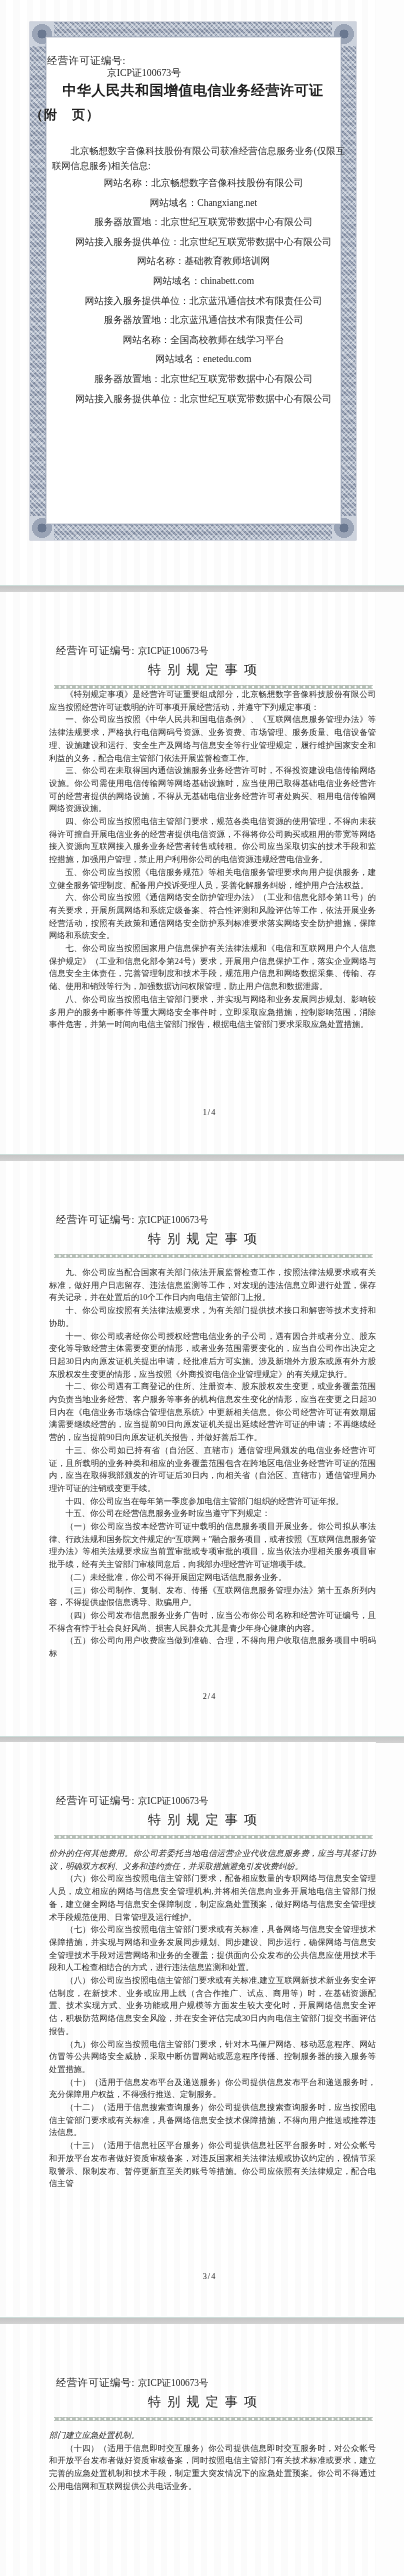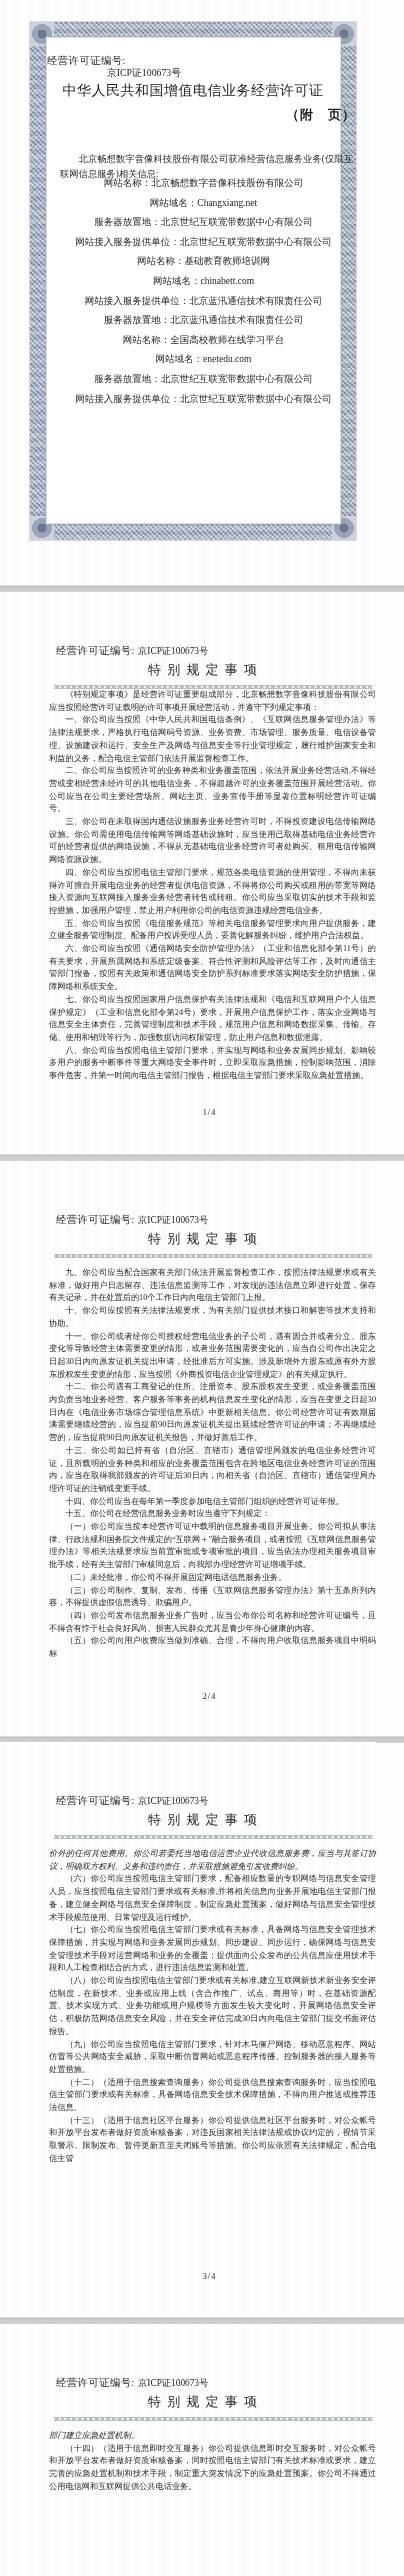--- a/index.html
+++ b/index.html
@@ -17,24 +17,24 @@
       repeating-linear-gradient(0deg,#b3bccb 0 4.6px,#97a1b4 4.6px 9.3px);
     box-shadow:0 0 0 0.5px #aeb5c4;}
   .cert-inner{position:absolute;inset:15.5px;background:#fff;box-shadow:0 0 0 0.5px #9aa3b5, inset 0 0 0 1px rgba(154,163,181,.35);}
   .corner{position:absolute;width:24px;height:24px;
     background:radial-gradient(circle,#6a7890 0 26%,#9aa4b6 27% 58%,#cdd3dd 59% 100%);}
   .corner.tl{top:0;left:0}.corner.tr{top:0;right:0}.corner.bl{bottom:0;left:0}.corner.br{bottom:0;right:0}
 
   .p1-license-label{position:absolute;top:54px;left:47px;font-size:10.3px;letter-spacing:0.5px;}
   .p1-license-value{position:absolute;top:67px;left:107px;font-size:9.8px;}
   .p1-title{position:absolute;top:82px;left:30px;width:326px;margin:0;text-align:center;
-            font-size:14px;font-weight:400;letter-spacing:0.5px;}
-  .p1-subtitle{position:absolute;top:106px;left:30px;width:326px;margin:0;text-align:right;
+            font-size:14px;font-weight:700;letter-spacing:0.5px;}
+  .p1-subtitle{position:absolute;top:106px;left:30px;width:326px;margin:0;text-align:left;
                font-size:13px;font-weight:700;letter-spacing:1px;}
-  .p1-intro{position:absolute;top:140px;left:48px;width:293px;margin:12px;
+  .p1-intro{position:absolute;top:140px;left:48px;width:293px;margin:4px;
             font-size:9.3px;line-height:15px;text-indent:2em;text-align:justify;word-break:break-all;}
   .p1-fields{position:absolute;top:176px;left:48px;width:292px;}
   .p1-fields .field{margin:0 0 4.6px 0;font-size:9.5px;line-height:15px;text-indent:2em;
                     text-align:center;word-break:break-all;}
 
   
   .prov .license-line{position:absolute;top:52px;left:56px;font-size:10.3px;letter-spacing:0.5px;}
   .prov .license-line .num{font-size:9.3px;letter-spacing:0;}
   .prov .prov-title{position:absolute;top:69px;left:0;width:405px;margin:0;text-align:center;
                     font-size:13px;font-weight:400;letter-spacing:6.2px;text-indent:6.2px;}
@@ -90,25 +90,24 @@
   <section class="page prov p2" style="top:592px;height:562px;">
     <div class="license-line">
       <span>经营许可证编号:</span>
       <span class="num">京ICP证100673号</span>
     </div>
     <h2 class="prov-title">特别规定事项</h2>
     <div class="zigzag"></div>
     <div class="body">
         <p class="para">《特别规定事项》是经营许可证重要组成部分，北京畅想数字音像科技股份有限公司应当按照经营许可证载明的许可事项开展经营活动，并遵守下列规定事项：</p>
         <p class="para">一、你公司应当按照《中华人民共和国电信条例》、《互联网信息服务管理办法》等法律法规要求，严格执行电信网码号资源、业务资费、市场管理、服务质量、电信设备管理、设施建设和运行、安全生产及网络与信息安全等行业管理规定，履行维护国家安全和利益的义务，配合电信主管部门依法开展监督检查工作。</p>
-        <p class="para">二、你公司应当按照许可的业务种类和业务覆盖范围，依法开展业务经营活动,不得经营或变相经营未经许可的其他电信业务，不得超越许可的业务覆盖范围开展经营活动。你公司应当在公司主要经营场所、网站主页、业务宣传手册等显著位置标明经营许可证编号。</p>
         <p class="para">三、你公司在未取得国内通信设施服务业务经营许可时，不得投资建设电信传输网络设施。你公司需使用电信传输网等网络基础设施时，应当使用已取得基础电信业务经营许可的经营者提供的网络设施，不得从无基础电信业务经营许可者处购买、租用电信传输网网络资源设施。</p>
         <p class="para">四、你公司应当按照电信主管部门要求，规范各类电信资源的使用管理，不得向未获得许可擅自开展电信业务的经营者提供电信资源，不得将你公司购买或租用的带宽等网络接入资源向互联网接入服务业务经营者转售或转租。你公司应当采取切实的技术手段和监控措施，加强用户管理，禁止用户利用你公司的电信资源违规经营电信业务。</p>
         <p class="para">五、你公司应当按照《电信服务规范》等相关电信服务管理要求向用户提供服务，建立健全服务管理制度、配备用户投诉受理人员，妥善化解服务纠纷，维护用户合法权益。</p>
-        <p class="para">六、你公司应当按照《通信网络安全防护管理办法》（工业和信息化部令第11号）的有关要求，开展所属网络和系统定级备案、符合性评测和风险评估等工作，及时向通信主管部门报备，按照有关政策和通信网络安全防护系列标准要求落实网络安全防护措施，保障网络和系统安全。</p>
+        <p class="para">六、你公司应当按照《通信网络安全防护管理办法》（工业和信息化部令第11号）的有关要求，开展所属网络和系统定级备案、符合性评测和风险评估等工作，依法开展业务经营活动，按照有关政策和通信网络安全防护系列标准要求落实网络安全防护措施，保障网络和系统安全。</p>
         <p class="para">七、你公司应当按照国家用户信息保护有关法律法规和《电信和互联网用户个人信息保护规定》（工业和信息化部令第24号）要求，开展用户信息保护工作，落实企业网络与信息安全主体责任，完善管理制度和技术手段，规范用户信息和网络数据采集、传输、存储、使用和销毁等行为，加强数据访问权限管理，防止用户信息和数据泄露。</p>
         <p class="para">八、你公司应当按照电信主管部门要求，并实现与网络和业务发展同步规划、影响较多用户的服务中断事件等重大网络安全事件时，立即采取应急措施，控制影响范围，消除事件危害，并第一时间向电信主管部门报告，根据电信主管部门要求采取应急处置措施。</p>
       </div>
     <div class="page-no">1/4</div>
   </section>
 
   <div class="page-gap" style="top:1154px;"></div>
 
   <section class="page prov p3" style="top:1161px;height:575px;">
     <div class="license-line">
@@ -138,24 +137,25 @@
 
   <section class="page prov p4" style="top:1742px;height:574px;">
     <div class="license-line">
       <span>经营许可证编号:</span>
       <span class="num">京ICP证100673号</span>
     </div>
     <h2 class="prov-title">特别规定事项</h2>
     <div class="zigzag"></div>
     <div class="body">
         <p class="para noindent">价外的任何其他费用。你公司若委托当地电信运营企业代收信息服务费，应当与其签订协议，明确双方权利、义务和违约责任，并采取措施避免引发收费纠纷。</p>
-        <p class="para">（六）你公司应当按照电信主管部门要求，配备相应数量的专职网络与信息安全管理人员，应当按照电信主管部门要求或有关标准,并将相关信息向业务开展地电信主管部门报备，建立健全网络与信息安全保障制度，制定应急处置预案，做好网络与信息安全管理技术手段规范使用、日常管理及运行维护。</p>
+        <p class="para">（六）你公司应当按照电信主管部门要求，配备相应数量的专职网络与信息安全管理人员，成立相应的网络与信息安全管理机构,并将相关信息向业务开展地电信主管部门报备，建立健全网络与信息安全保障制度，制定应急处置预案，做好网络与信息安全管理技术手段规范使用、日常管理及运行维护。</p>
         <p class="para">（七）你公司应当按照电信主管部门要求或有关标准，具备网络与信息安全管理技术保障措施，并实现与网络和业务发展同步规划、同步建设、同步运行，确保网络与信息安全管理技术手段对运营网络和业务的全覆盖；提供面向公众发布的公共信息应使用技术手段和人工检查相结合的方式，进行违法信息监测和处置。</p>
         <p class="para">（八）你公司应当按照电信主管部门要求或有关标准,建立互联网新技术新业务安全评估制度，在新技术、业务或应用上线（含合作推广、试点、商用等）时，在基础资源配置、技术实现方式、业务功能或用户规模等方面发生较大变化时，开展网络信息安全评估，积极防范网络信息安全风险，并在安全评估完成30日内向电信主管部门提交书面评估报告。</p>
         <p class="para">（九）你公司应当按照电信主管部门要求，针对木马僵尸网络、移动恶意程序、网站仿冒等公共网络安全威胁，采取中断仿冒网站或恶意程序传播、控制服务器的接入服务等处置措施。</p>
+        <p class="para">（十）（适用于信息发布平台及递送服务）你公司提供信息发布平台和递送服务时，充分保障用户权益，不得强行推送、定制服务。</p>
         <p class="para">（十二）（适用于信息搜索查询服务）你公司提供信息搜索查询服务时，应当按照电信主管部门要求或有关标准，具备网络信息安全技术保障措施，不得向用户推送或推荐违法信息。</p>
         <p class="para">（十三）（适用于信息社区平台服务）你公司提供信息社区平台服务时，对公众帐号和开放平台发布者做好资质审核备案，对违反国家相关法律法规或协议约定的，视情节采取警示、限制发布、暂停更新直至关闭账号等措施。你公司应依照有关法律规定，配合电信主管</p>
       </div>
     <div class="page-no">3/4</div>
   </section>
 
   <div class="page-gap" style="top:2317px;"></div>
 
   <section class="page prov p5" style="top:2324px;height:550px;">
     <div class="license-line">

